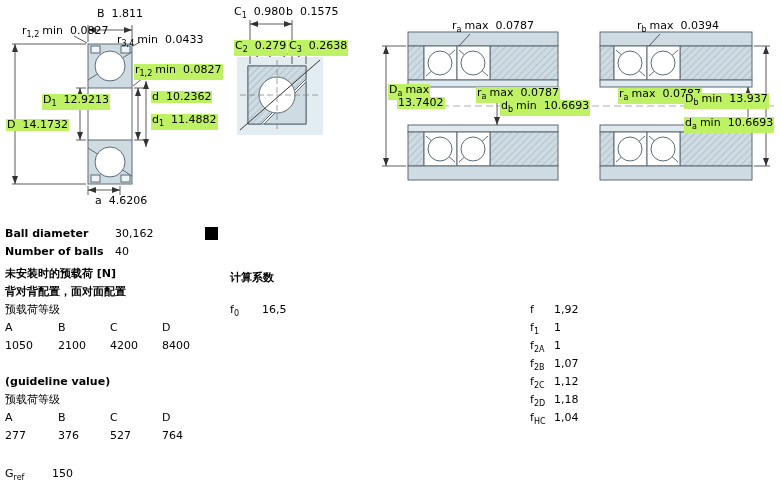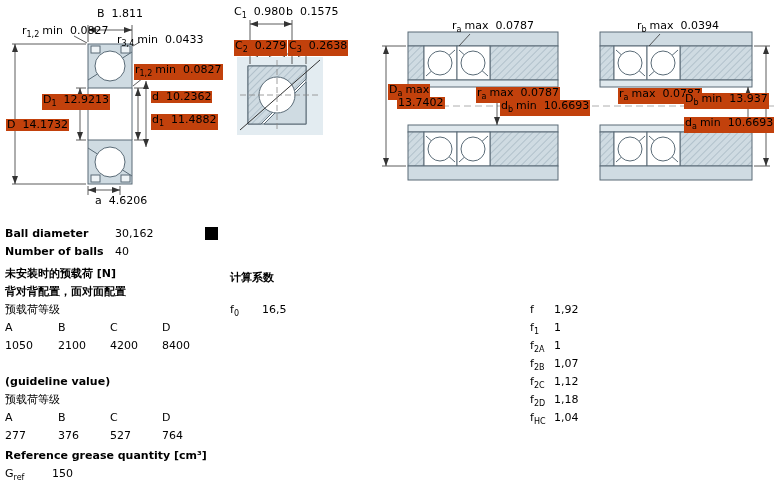--- a/index.html
+++ b/index.html
@@ -7,21 +7,21 @@
   .screen {
     position:relative; width:781px; height:494px; background:#ffffff;
     font-family:"DejaVu Sans","Liberation Sans",sans-serif;
     font-size:11px; color:#000; overflow:hidden;
   }
   .art { position:absolute; left:0; top:0; }
   .lbl { position:absolute; white-space:nowrap; font-size:11px; line-height:12px; color:#000; }
   .lbl sub { font-size:8px; }
   .v { margin-left:7px; }
   .q { margin-left:3px; }
-  .bg { background:#c2410c; padding:0 1px; }
+  .bg { background:#bef264; padding:0 1px; }
   .hd { font-weight:700; }
   .mark { position:absolute; background:#000; }
 </style>
 </head>
 <body>
 
 <div class="screen">
 
   <svg class="art" width="781" height="494" viewBox="0 0 781 494">
     <defs>
@@ -208,21 +208,20 @@
   <div class="lbl" style="left:5px;top:394px">预载荷等级</div>
   <div class="lbl" style="left:5px;top:412px">A</div>
   <div class="lbl" style="left:58px;top:412px">B</div>
   <div class="lbl" style="left:110px;top:412px">C</div>
   <div class="lbl" style="left:162px;top:412px">D</div>
   <div class="lbl" style="left:5px;top:430px">277</div>
   <div class="lbl" style="left:58px;top:430px">376</div>
   <div class="lbl" style="left:110px;top:430px">527</div>
   <div class="lbl" style="left:162px;top:430px">764</div>
 
-  <div class="lbl hd" style="left:5px;top:450px">Reference grease quantity [cm³]</div>
   <div class="lbl" style="left:5px;top:468px"><span>G</span><sub>ref</sub></div>
   <div class="lbl" style="left:52px;top:468px">150</div>
 
   <div class="lbl hd" style="left:230px;top:272px">计算系数</div>
   <div class="lbl" style="left:230px;top:304px"><span>f</span><sub>0</sub></div>
   <div class="lbl" style="left:262px;top:304px">16,5</div>
 
   <div class="lbl" style="left:530px;top:304px"><span>f</span><sub></sub></div>
   <div class="lbl" style="left:554px;top:304px">1,92</div>
   <div class="lbl" style="left:530px;top:322px"><span>f</span><sub>1</sub></div>

